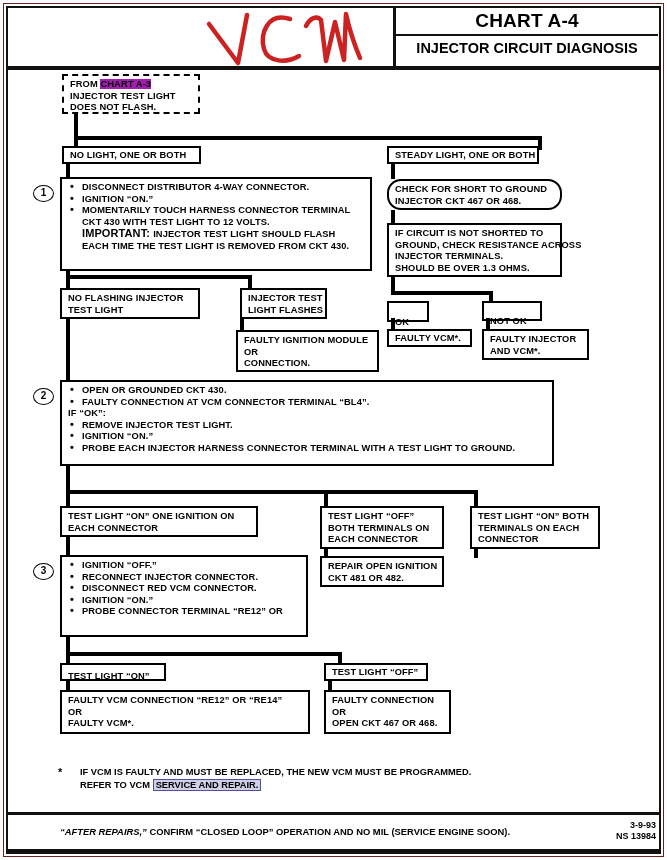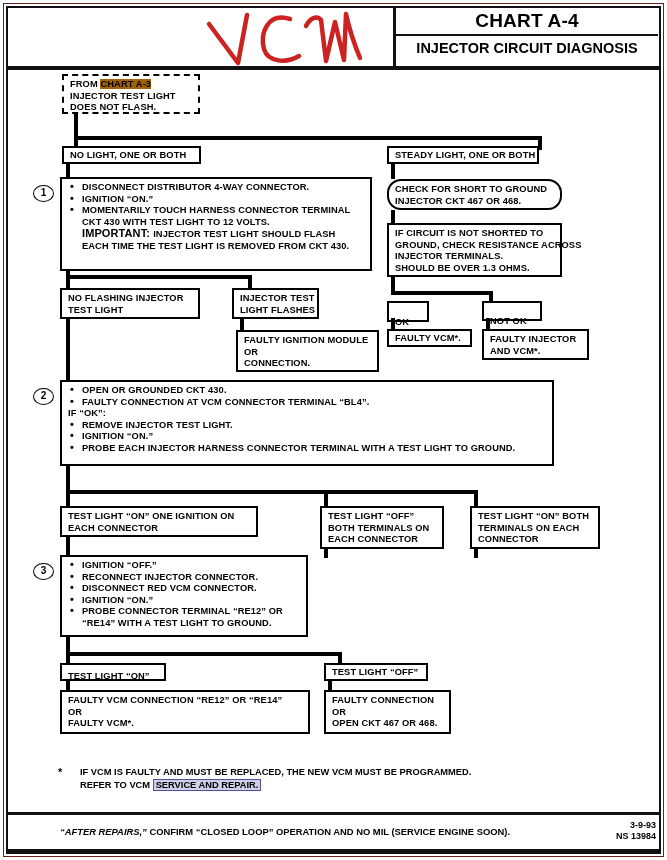--- a/index.html
+++ b/index.html
@@ -129,21 +129,21 @@
     background: #fff;
     color: #000;
   }
 
   
   .ln-v { position: absolute; width: 4px; background: #000; }
   .ln-h { position: absolute; height: 4px; background: #000; }
 
   
   .hl {
-    background: #a16207;
+    background: #a21caf;
     color: #000;
     text-align: right;
   }
   .hl-box {
     background: #cfcfe8;
     border: 1px solid #50509a;
     padding: 0 2px;
   }
 
   
@@ -285,21 +285,21 @@
   </div>
   <div class="bx" style="left:482px; top:329px; width:107px; height:31px;">
     <span class="ln">FAULTY INJECTOR</span>
     <span class="ln">AND VCM*.</span>
   </div>
 
   <div class="bx" style="left:60px; top:288px; width:140px; height:31px;">
     <span class="ln">NO FLASHING INJECTOR</span>
     <span class="ln">TEST LIGHT</span>
   </div>
-  <div class="bx" style="left:232px; top:288px; width:87px; height:31px;">
+  <div class="bx" style="left:240px; top:288px; width:87px; height:31px;">
     <span class="ln">INJECTOR TEST</span>
     <span class="ln">LIGHT FLASHES</span>
   </div>
   <div class="ln-v" style="left:240px; top:319px; height:13px;"></div>
   <div class="bx" style="left:236px; top:330px; width:143px; height:42px;">
     <span class="ln">FAULTY IGNITION MODULE</span>
     <span class="ln">OR</span>
     <span class="ln">CONNECTION.</span>
   </div>
 
@@ -333,32 +333,35 @@
   </div>
   <div class="bx" style="left:470px; top:506px; width:130px; height:43px;">
     <span class="ln">TEST LIGHT “ON” BOTH</span>
     <span class="ln">TERMINALS ON EACH</span>
     <span class="ln">CONNECTOR</span>
   </div>
 
   <div class="ln-v" style="left:324px; top:549px; height:9px;"></div>
   <div class="ln-v" style="left:474px; top:549px; height:9px;"></div>
 
+  <div class="bx" style="left:320px; top:556px; width:124px; height:31px;">
+    <span class="ln">REPAIR OPEN IGNITION</span>
+    <span class="ln">CKT 481 OR 482.</span>
+  </div>
 
   <div class="ln-v" style="left:66px; top:537px; height:21px;"></div>
 
   <div class="step-num" style="left:33px; top:563px;">3</div>
   <div class="bx" style="left:60px; top:555px; width:248px; height:82px;">
     <ul class="blist">
       <li>IGNITION “OFF.”</li>
       <li>RECONNECT INJECTOR CONNECTOR.</li>
       <li>DISCONNECT RED VCM CONNECTOR.</li>
       <li>IGNITION “ON.”</li>
       <li>PROBE CONNECTOR TERMINAL “RE12” OR</li>
-      <li class="nobul">“RE14” WITH A TEST LIGHT TO GROUND.</li>
     </ul>
   </div>
 
   <div class="ln-v" style="left:66px; top:637px; height:28px;"></div>
   <div class="ln-h" style="left:66px; top:652px; width:276px;"></div>
   <div class="ln-v" style="left:338px; top:652px; height:13px;"></div>
 
   <div class="bx" style="left:60px; top:663px; width:106px; height:18px; padding-top:6px;">
     <span class="ln">TEST LIGHT “ON”</span>
   </div>

